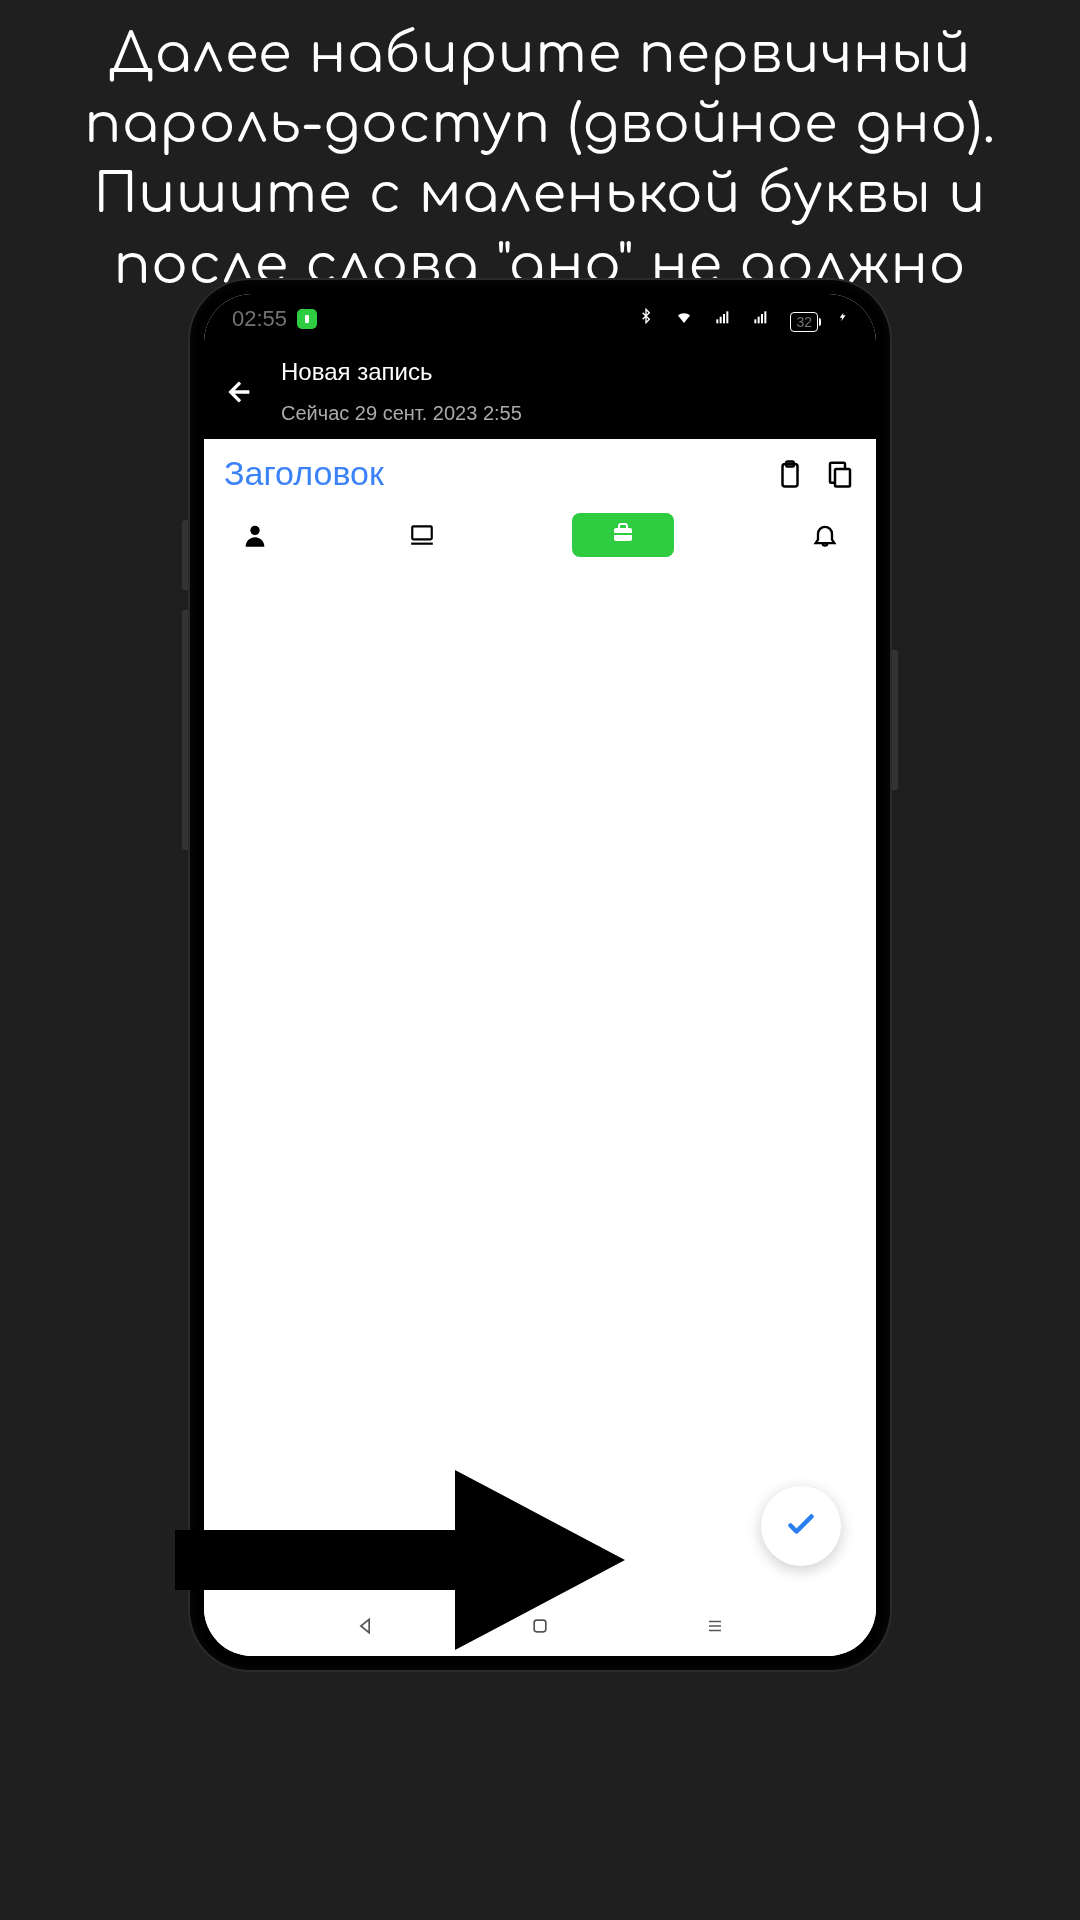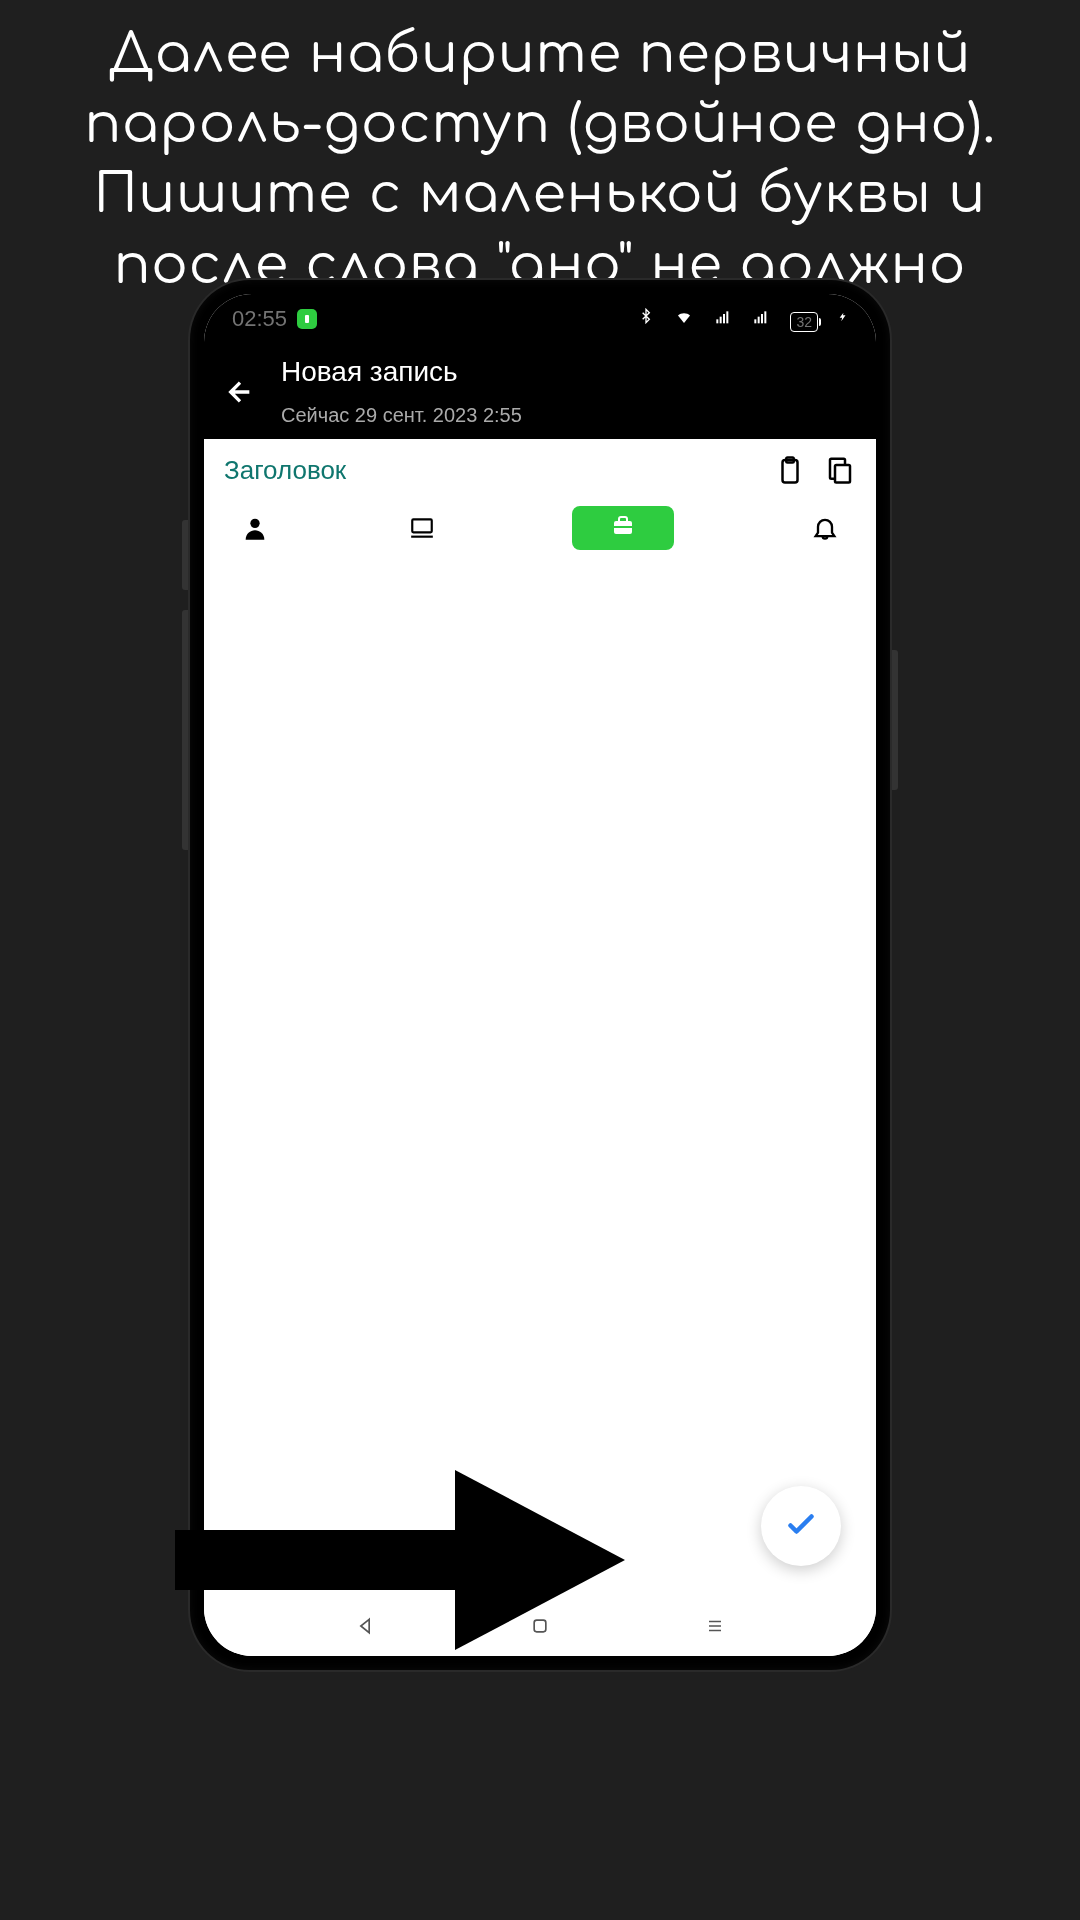--- a/index.html
+++ b/index.html
@@ -139,42 +139,42 @@
     .back-arrow {
       color: #fff;
       width: 32px;
       height: 32px;
     }
     .header-text {
       color: #fff;
       flex: 1;
     }
     .header-title {
-      font-size: 28px;
+      font-size: 24px;
       font-weight: 400;
     }
     .header-subtitle {
       font-size: 20px;
       color: #aaa;
       margin-top: 16px;
     }
     .content-area {
       background: #fff;
       height: calc(100% - 145px - 60px);
       position: relative;
     }
     .title-row {
       display: flex;
       align-items: center;
       justify-content: space-between;
       padding: 15px 20px 10px;
     }
     .title-input {
-      font-size: 26px;
-      color: #0f766e;
+      font-size: 34px;
+      color: #3b82f6;
       flex: 1;
     }
     .title-icons {
       display: flex;
       gap: 18px;
     }
     .icon-btn {
       width: 32px;
       height: 32px;
       display: flex;

